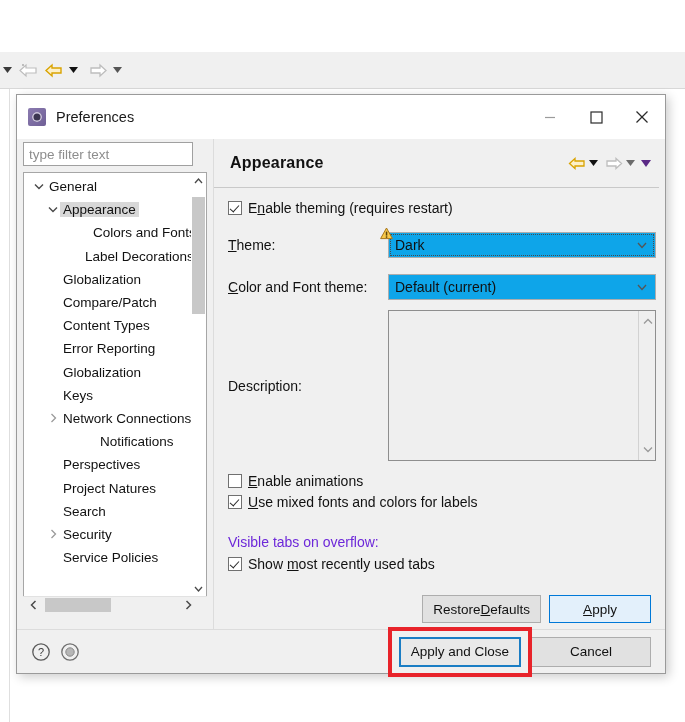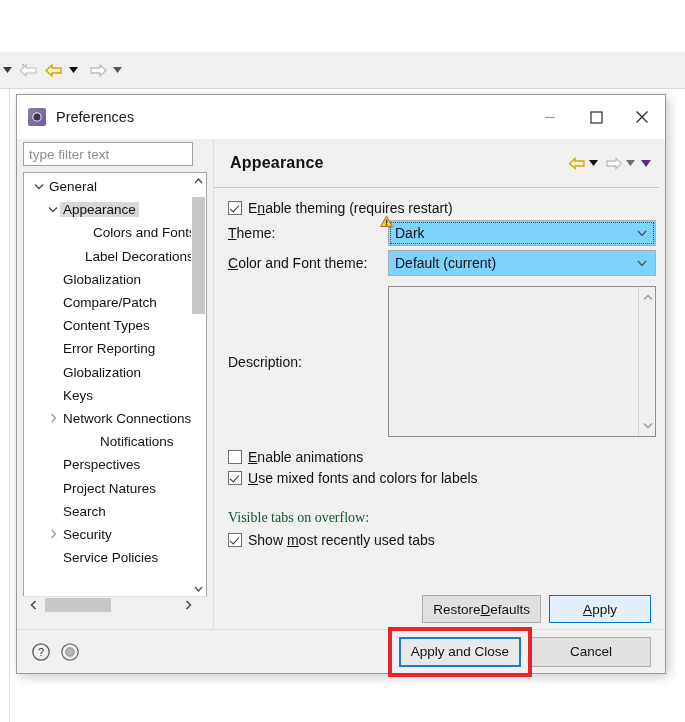--- a/index.html
+++ b/index.html
@@ -128,24 +128,24 @@
   .cb-label u { text-decoration: underline; }
   .checkbox {
     width: 14px; height: 14px; border: 1px solid #707070; background: #fff;
     box-sizing: border-box; margin-right: 6px; position: relative; flex: 0 0 auto;
   }
   .checkbox.checked::after {
     content: ""; position: absolute; left: 3px; top: 1px; width: 4px; height: 8px;
     border: solid #2b2b2b; border-width: 0 1.6px 1.6px 0; transform: rotate(42deg);
   }
 
-  .field-row { display: flex; align-items: center; margin-top: 4px; }
+  .field-row { display: flex; align-items: center; margin-top: 16px; }
   .field-label { font-size: 14px; color: #111; width: 160px; flex: 0 0 auto; }
   .combo {
-    position: relative; width: 268px; height: 26px; background: #7dd3fc;
+    position: relative; width: 268px; height: 26px; background: #0ea5e9;
     border: 1px solid #adadad; box-sizing: border-box;
     display: flex; align-items: center; font-size: 14px; color: #111;
   }
   .combo .cval { padding-left: 6px; }
   .combo .carrow {
     position: absolute; right: 0; top: 0; width: 26px; height: 24px;
     display: flex; align-items: center; justify-content: center; color: #555;
   }
   .combo.focused { border: 1px solid #adadad; }
   .combo.focused::before {
@@ -165,21 +165,21 @@
   }
   .desc-scroll {
     position: absolute; right: 0px; top: 0px; width: 17px; height: 100%;
     border-left: 1px solid #d2d2d2; box-sizing: border-box;
   }
   .ds-arrow { position: absolute; left: 0; width: 17px; height: 17px;
     display: flex; align-items: center; justify-content: center; color: #9a9a9a; }
   .ds-arrow.top { top: 2px; } .ds-arrow.bot { bottom: 2px; }
 
   .gap-lg { height: 16px; }
-  .sec-label { font-size: 14px; color: #14532d; font-family: Liberation Serif, serif; }
+  .sec-label { font-size: 14px; color: #6d28d9; }
 
   
   .page-footer {
     position: absolute; right: 8px; bottom: 8px; display: flex; gap: 8px; align-items: center;
   }
   .btn {
     min-width: 102px; height: 28px; background: #e1e1e1; border: 1px solid #adadad;
     box-sizing: border-box; font-size: 13.5px; color: #111;
     display: flex; align-items: center; justify-content: center; padding: 0 10px;
     font-family: "Liberation Sans", sans-serif;

